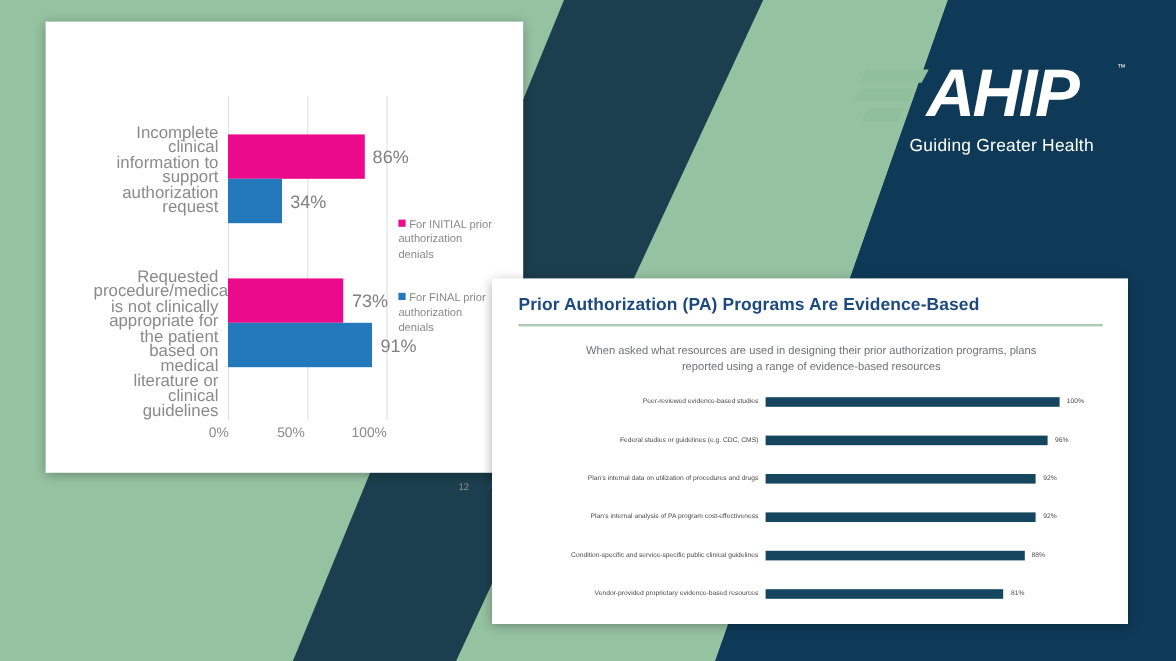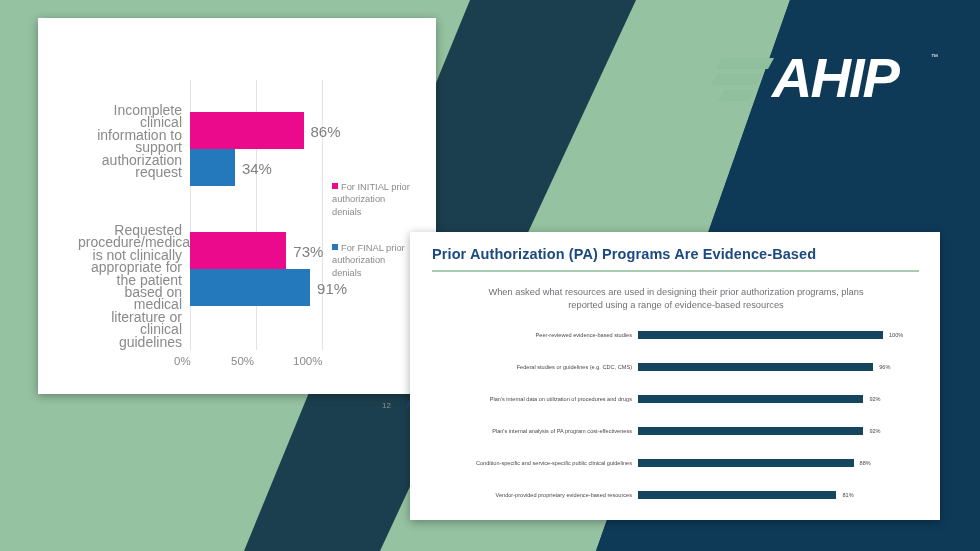--- a/index.html
+++ b/index.html
@@ -184,20 +184,21 @@
   </svg>
 
   <div id="ahip-logo">
     <svg id="ahip-dashes" viewBox="0 0 64 50" preserveAspectRatio="none">
       <polygon points="12,2 64,2 58,13 6,13" fill="#8fbf9c"></polygon>
       <polygon points="7,18 52,18 46,29 1,29" fill="#8fbf9c"></polygon>
       <polygon points="14,34 44,34 38,45 8,45" fill="#8fbf9c"></polygon>
     </svg>
     <div id="ahip-word">AHIP</div>
     <div id="ahip-tm">™</div>
+    <div id="ahip-tagline">Guiding Greater Health</div>
   </div>
 
   <div class="slide-card" id="card-denials">
 
 
     <div class="d-catlabel" style="top:86px;">Incomplete clinical information to support authorization request</div>
     <div class="d-catlabel" style="top:206px;">Requested procedure/medication is not clinically appropriate for the patient based on medical literature or clinical guidelines</div>
 
     <div class="d-plot">
       <div class="d-grid d-gx0"></div>

